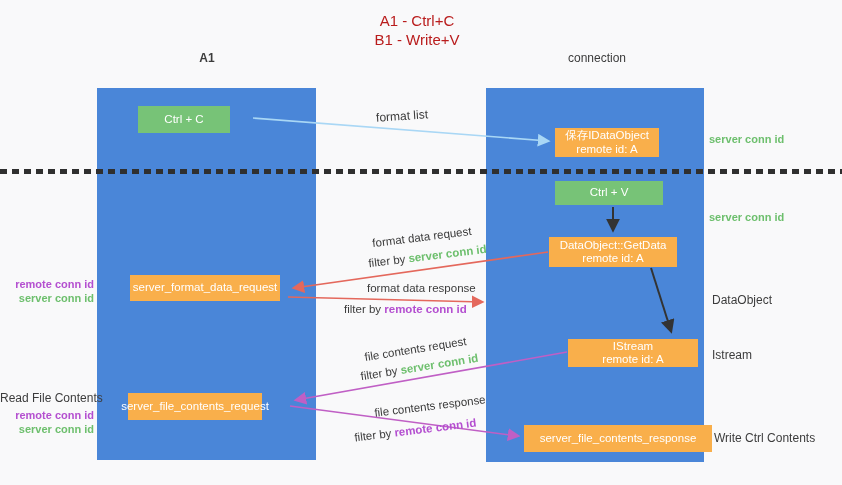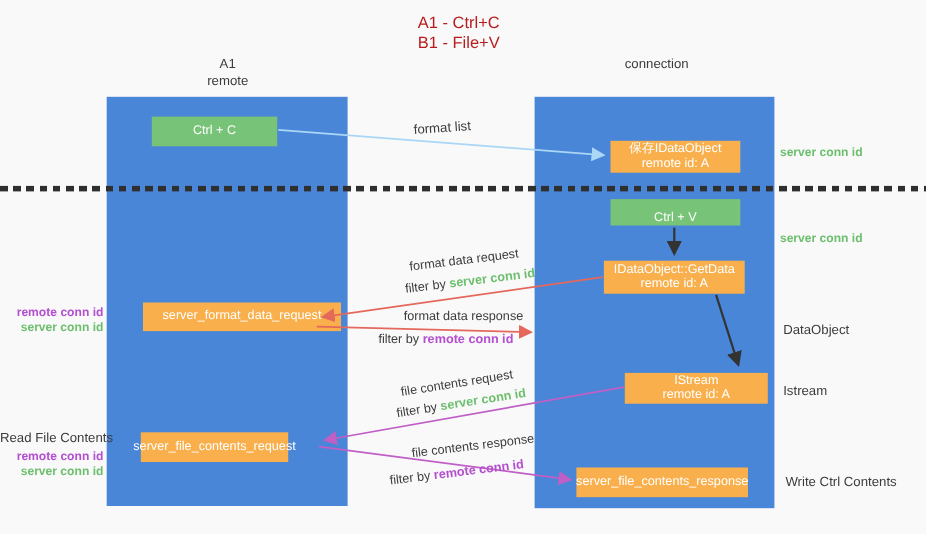--- a/index.html
+++ b/index.html
@@ -8,37 +8,37 @@
 
   .title{position:absolute;top:11px;left:317px;width:200px;text-align:center;
          font-size:15px;line-height:19px;color:#b91c1c;}
 
   .lane{position:absolute;background:#4a86d8;z-index:1;}
   .lane-a1{left:97px;top:88px;width:219px;height:372px;}
   .lane-b1{left:486px;top:88px;width:218px;height:374px;}
 
   .lane-header{position:absolute;width:120px;text-align:center;font-size:12px;
                line-height:15px;color:#3c3c3c;z-index:2;}
-  .lane-header-a1{left:147px;top:51px;}
+  .lane-header-a1{left:147px;top:51px;font-weight:bold;}
   .lane-header-b1{left:537px;top:51px;}
 
   .node{position:absolute;z-index:3;display:flex;align-items:center;justify-content:center;
         color:#ffffff;text-align:center;font-size:11.5px;line-height:13.5px;}
   .node-green{background:#77c377;}
   .node-orange{background:#f9af4b;}
 
-  .n-ctrl-c{left:138px;top:106px;width:114px;height:27px;}
-  .n-save-ido{left:555px;top:128px;width:118px;height:29px;}
-  .n-ctrl-v{left:555px;top:181px;width:118px;height:24px;align-items:flex-end;}
+  .n-ctrl-c{left:138px;top:106px;width:92px;height:27px;}
+  .n-save-ido{left:555px;top:128px;width:104px;height:29px;}
+  .n-ctrl-v{left:555px;top:181px;width:108px;height:24px;}
   .n-getdata{left:549px;top:237px;width:128px;height:30px;}
-  .n-fmt-req{left:130px;top:275px;width:180px;height:26px;}
+  .n-fmt-req{left:130px;top:275px;width:150px;height:26px;}
   .n-fmt-resp{left:488px;top:289px;width:156px;height:27px;}
   .n-istream{left:568px;top:339px;width:130px;height:28px;}
   .n-file-req{left:128px;top:393px;width:134px;height:27px;}
-  .n-file-resp{left:524px;top:425px;width:156px;height:27px;}
+  .n-file-resp{left:524px;top:425px;width:188px;height:27px;}
 
   .dotted-line{position:absolute;left:0;top:169px;width:842px;height:5px;z-index:6;
     background:repeating-linear-gradient(to right,#2f2f2f 0 7px,transparent 7px 12px);}
 
   .arrows{position:absolute;left:0;top:0;width:842px;height:485px;z-index:4;pointer-events:none;}
 
   .arrow-label{position:absolute;z-index:5;font-size:11.5px;color:#3c3c3c;white-space:nowrap;}
   .rot7{transform:rotate(-7deg);}
   .rot9{transform:rotate(-9deg);}
   .rot4{transform:rotate(-4deg);}
@@ -51,26 +51,25 @@
   .side-purple{color:#b44fd0;}
   .left-col{left:0;width:94px;text-align:right;}
 </style>
 </head>
 <body>
 
 <div class="canvas">
 
   <div class="title">
     <div>A1 - Ctrl+C</div>
-    <div>B1 - File+V</div>
+    <div>B1 - Write+V</div>
   </div>
 
   <div class="lane-header lane-header-a1">
     <div>A1</div>
-    <div>remote</div>
   </div>
   <div class="lane-header lane-header-b1">
     <div>connection</div>
   </div>
 
   <div class="lane lane-a1"></div>
   <div class="lane lane-b1"></div>
 
   <div class="dotted-line"></div>
 
@@ -84,21 +83,21 @@
       <div>remote id: A</div>
     </div>
   </div>
 
   <div class="node node-green n-ctrl-v">
     <span>Ctrl + V</span>
   </div>
 
   <div class="node node-orange n-getdata">
     <div>
-      <div>IDataObject::GetData</div>
+      <div>DataObject::GetData</div>
       <div>remote id: A</div>
     </div>
   </div>
 
   <div class="node node-orange n-fmt-req">
     <span>server_format_data_request</span>
   </div>
 
 
   <div class="node node-orange n-istream">

